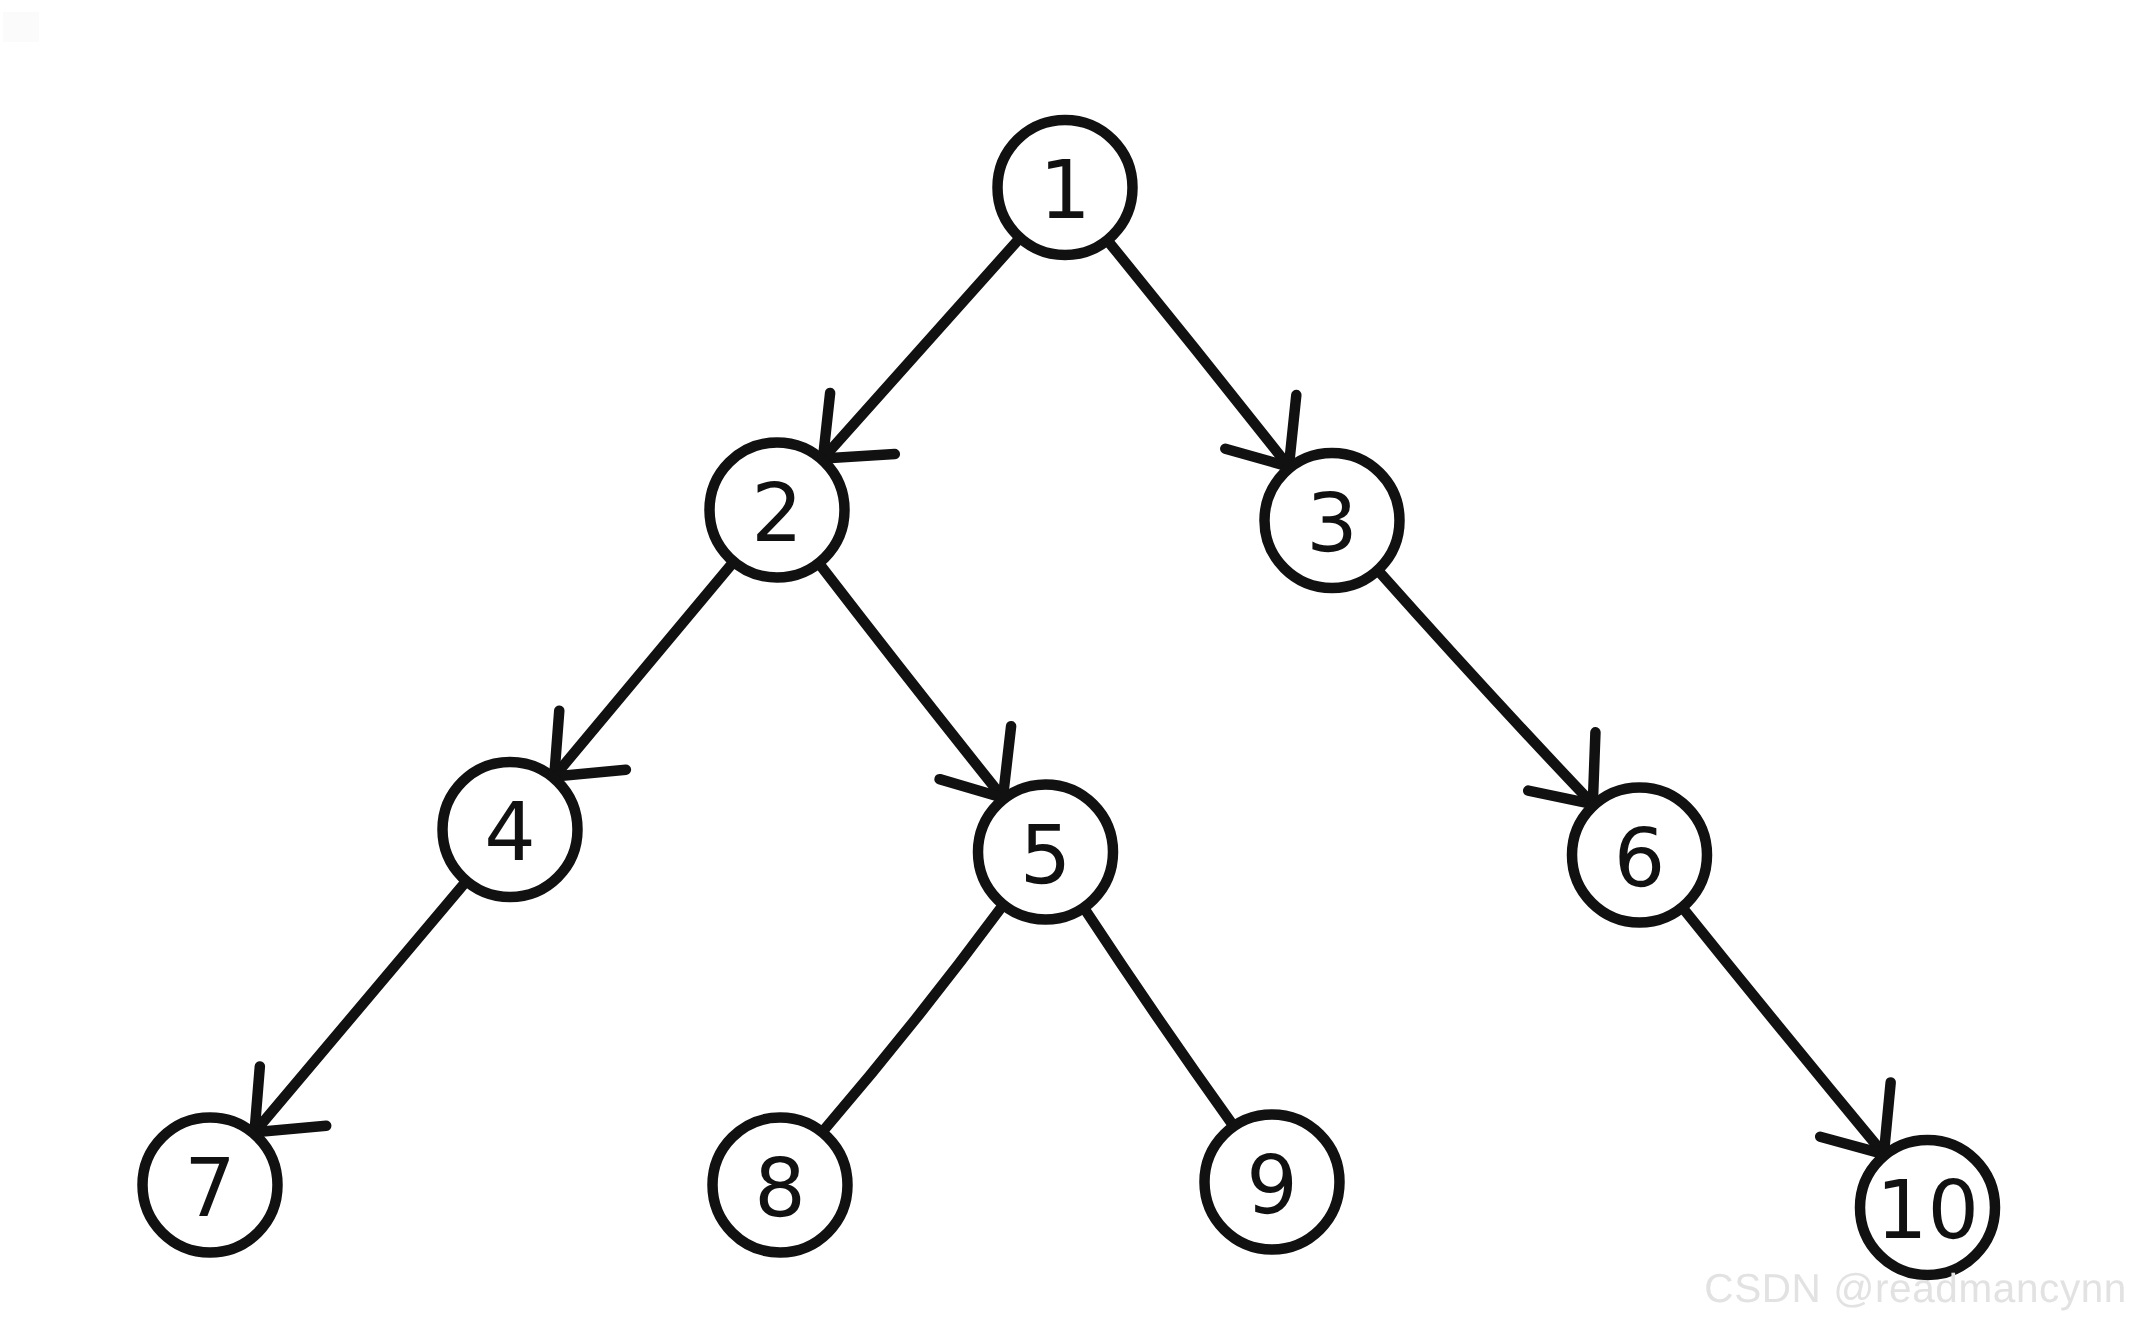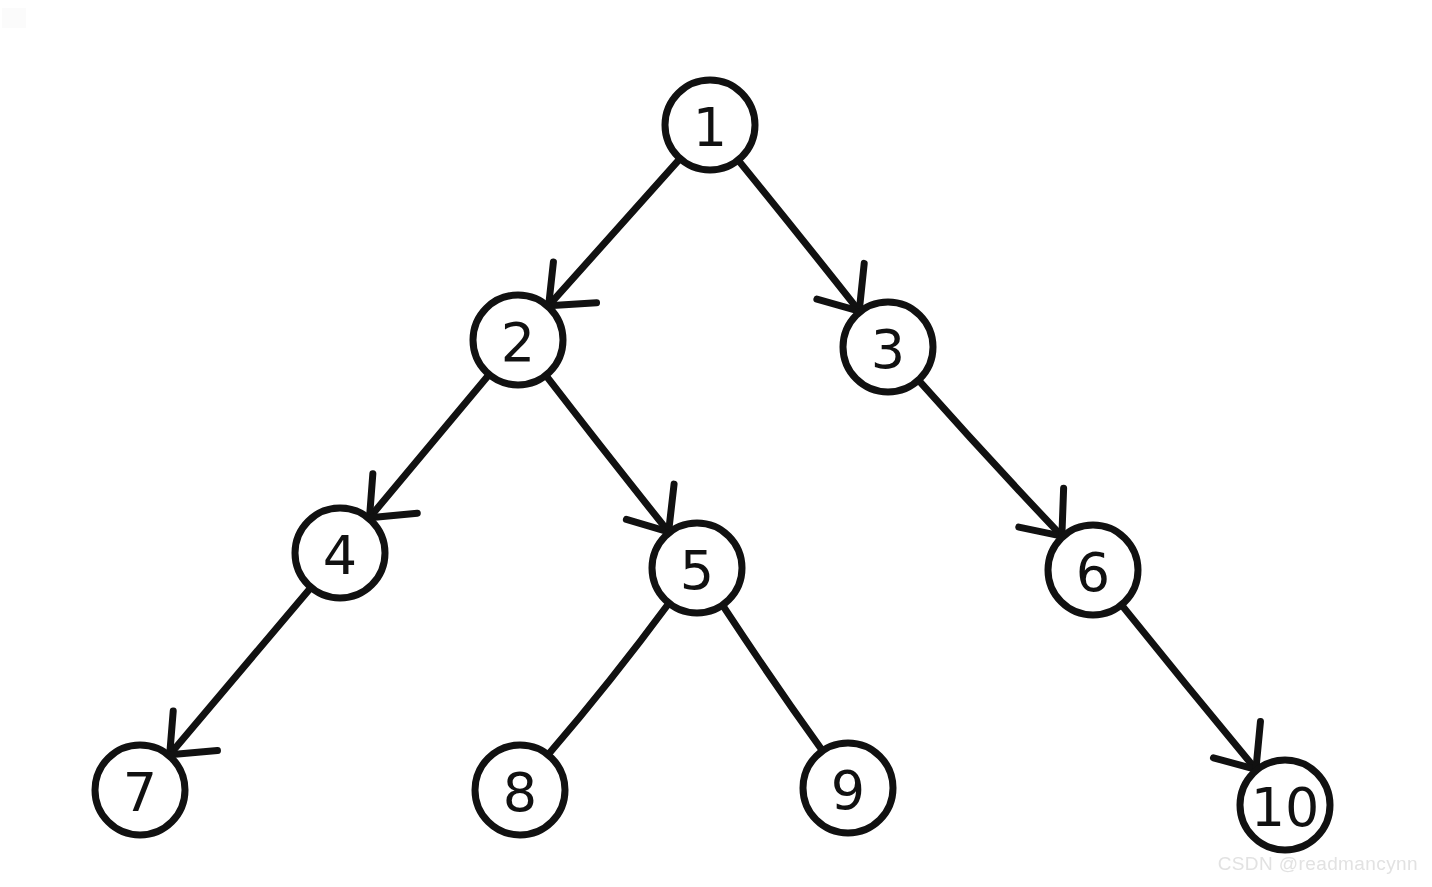--- a/index.html
+++ b/index.html
@@ -60,21 +60,21 @@
     font-weight: 400;
     text-anchor: middle;
     dominant-baseline: central;
   }
   .watermark-text {
     position: absolute;
     right: 14px;
     bottom: 12px;
     color: #e2e2e2;
     font-family: "Liberation Sans", sans-serif;
-    font-size: 19px;
+    font-size: 27px;
     letter-spacing: 0.4px;
     white-space: nowrap;
     user-select: none;
   }
 </style>
 </head>
 <body>
 
 <div id="canvas-root">
 

